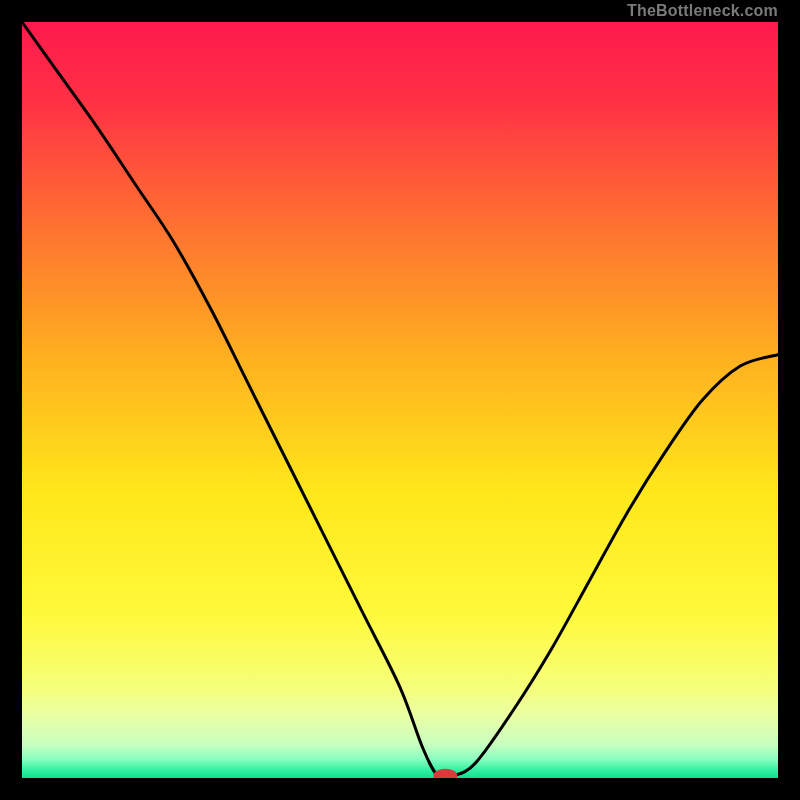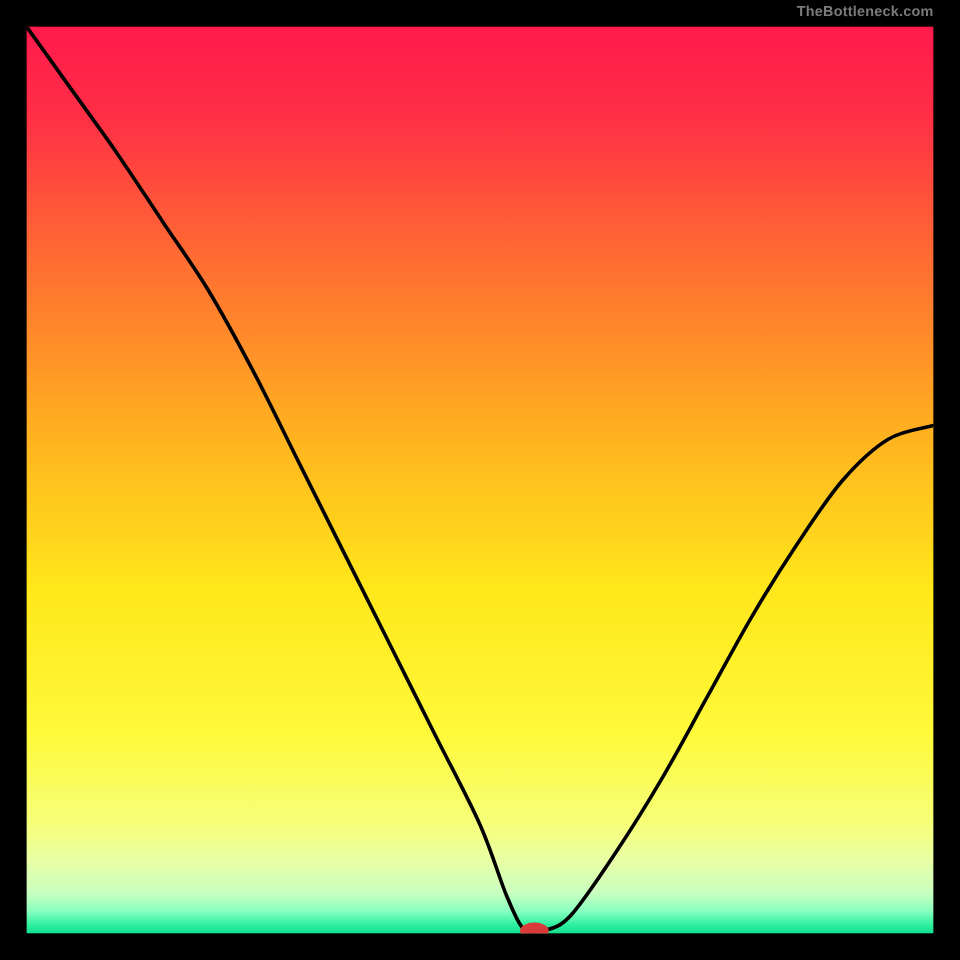--- a/index.html
+++ b/index.html
@@ -23,21 +23,21 @@
     left: 0;
     top: 0;
     width: 756px;
     height: 756px;
   }
   .watermark {
     position: absolute;
     top: 2px;
     right: 22px;
     font-family: Arial, Helvetica, sans-serif;
-    font-size: 12px;
+    font-size: 16px;
     font-weight: 600;
     color: #7a7a7a;
     letter-spacing: 0.2px;
   }
 </style>
 </head>
 <body>
 
 <div class="watermark">TheBottleneck.com</div>
 

